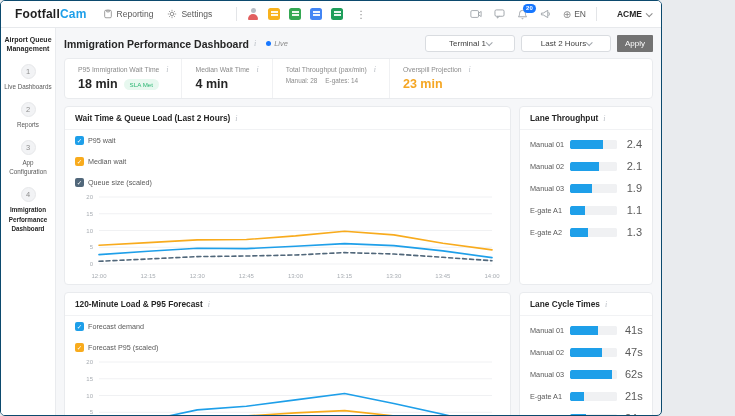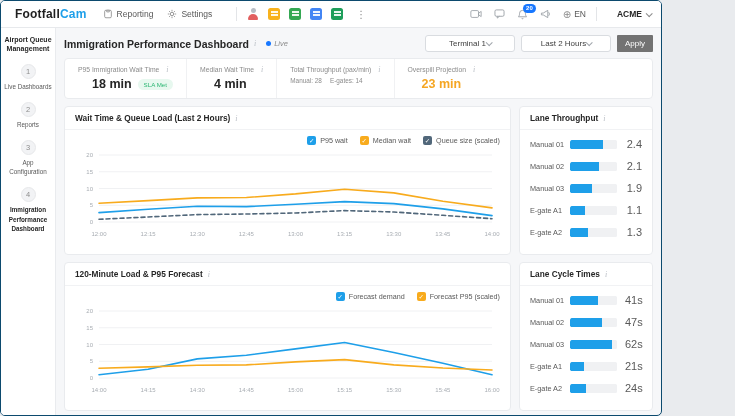--- a/index.html
+++ b/index.html
@@ -46,33 +46,33 @@
   .head-controls { margin-left:auto; display:flex; align-items:center; gap:6px; }
   .select { width:90px; height:17px; background:#fff; border:1px solid #d9dce0; border-radius:3px; font-size:8px; color:#404040; display:flex; align-items:center; justify-content:center; padding:0 6px; cursor:pointer; }
   .select .chev { border-color:#a0a5ab; }
   .btn-apply { height:17px; padding:0 8px; background:#737373; color:#fff; border:none; border-radius:1px; font-size:8px; cursor:pointer; font-family:inherit; }
 
   
   .kpi-card { background:#fff; border:1px solid #e9ebee; border-radius:4px; display:flex; margin-bottom:7px; }
   .kpi { padding:6px 13px 7px 13px; border-right:1px solid #f0f1f3; }
   .kpi:last-child { border-right:none; flex:1; }
   .kpi-label { font-size:6.8px; color:#8c8c8c; margin-bottom:3px; white-space:nowrap; }
-  .kpi-value-row { display:flex; align-items:center; gap:6px;margin-left:14px; }
+  .kpi-value-row { display:flex; align-items:center; gap:6px; }
   .kpi-value { font-size:12.5px; font-weight:bold; color:#262626; }
   .sla-pill { background:#e7f8ef; color:#2bb673; font-size:6.2px; padding:2px 6px; border-radius:7px; }
   .kpi-sub { font-size:6.4px; color:#8c8c8c; margin-top:2px; display:flex; gap:8px; }
 
   
   .charts-row { display:flex; gap:8px; margin-bottom:7px; }
   .panel { background:#fff; border:1px solid #e9ebee; border-radius:4px; overflow:hidden; }
   .panel.wide { width:447px; }
   .panel.narrow { flex:1; }
   .panel-head { display:flex; align-items:center; padding:6px 10px; border-bottom:1px solid #f1f2f4; }
   .panel-title { font-size:8.3px; font-weight:bold; color:#262626; }
-  .legend { display:flex; justify-content:flex-end; gap:12px; padding:6px 10px 2px 10px; }
+  .legend { display:flex; justify-content:flex-end; gap:12px; padding:6px 10px 2px 10px;flex-direction:column; }
   .leg-item { display:flex; align-items:center; gap:4px; cursor:pointer; }
   .leg-box { width:9px; height:9px; border-radius:2px; color:#fff; font-size:6.5px; line-height:9px; text-align:center; }
   .leg-label { font-size:7.2px; color:#595959; }
   .bar-rows { padding:8px 10px 6px 10px; }
   .bar-row { display:flex; align-items:center; margin-bottom:10px; }
   .bar-cat { width:40px; font-size:7.3px; color:#595959; flex-shrink:0; }
   .bar-track { flex:1; height:9px; background:#f0f1f3; border-radius:1.5px; overflow:hidden; margin-right:8px; }
   .bar-fill { height:100%; background:#1e9fe9; border-radius:1.5px 0 0 1.5px; }
   .bar-val { width:17px; font-size:11px; color:#595959; text-align:right; flex-shrink:0; }
 </style>

